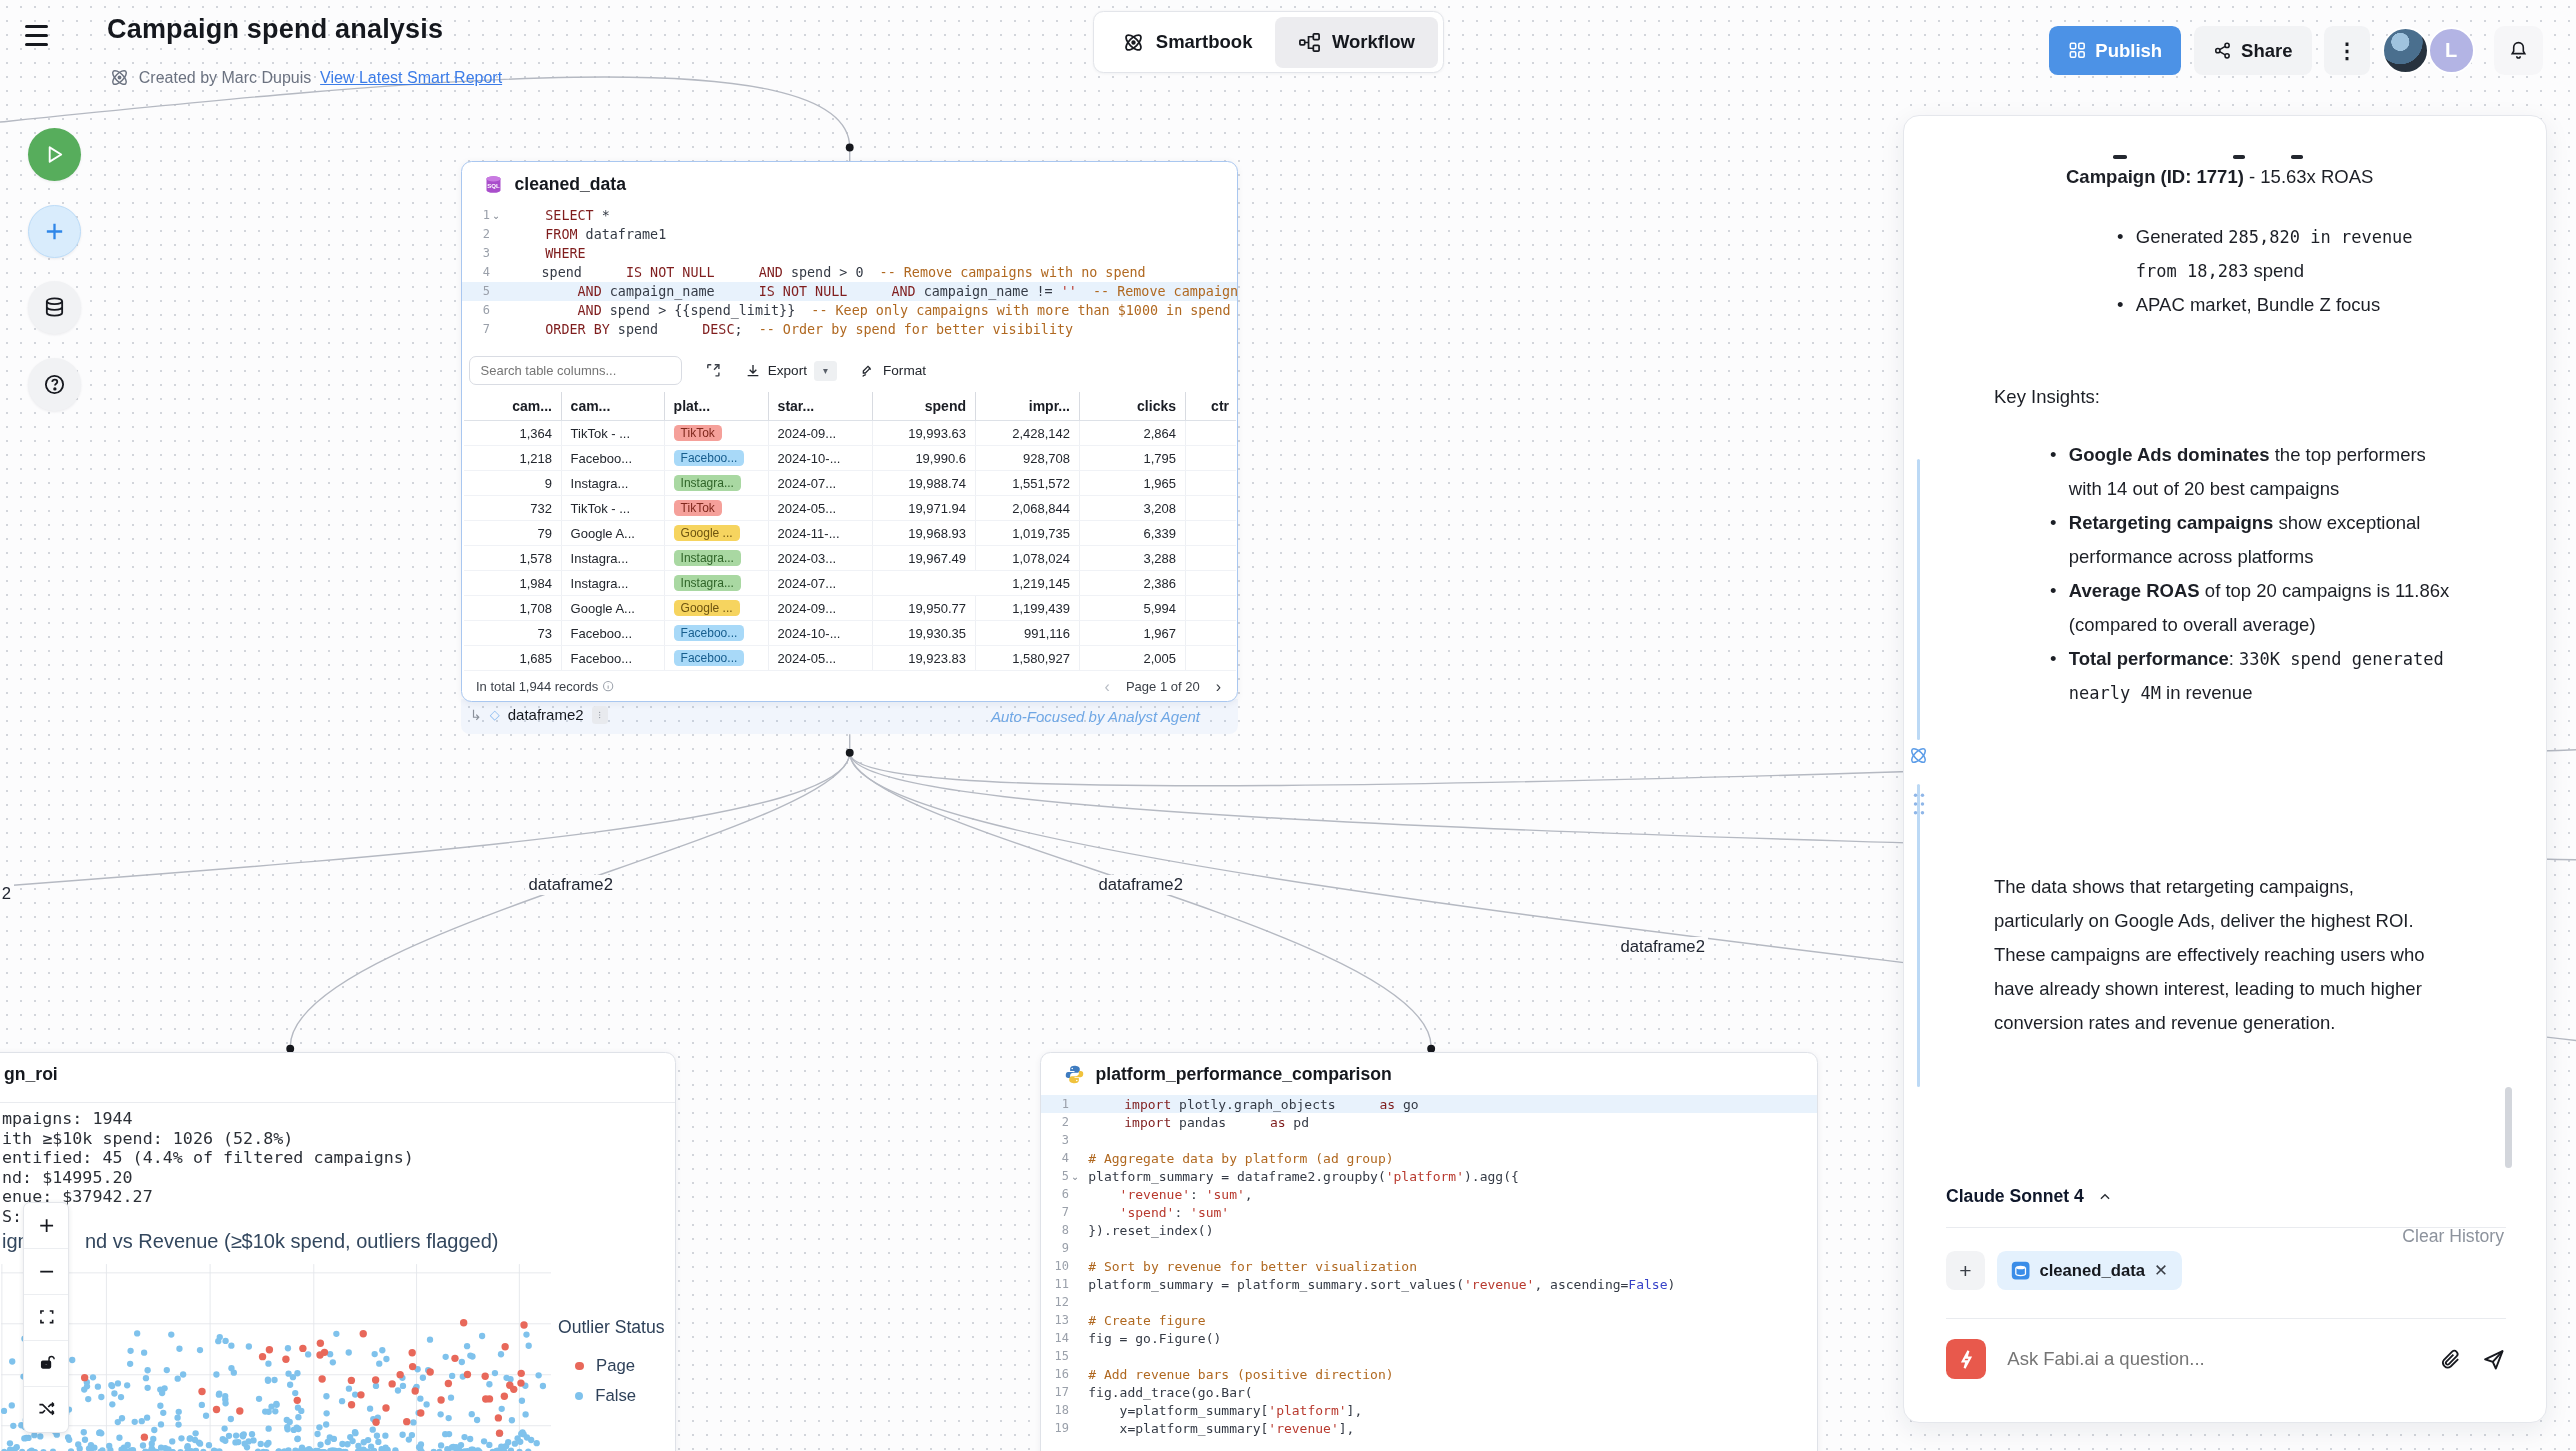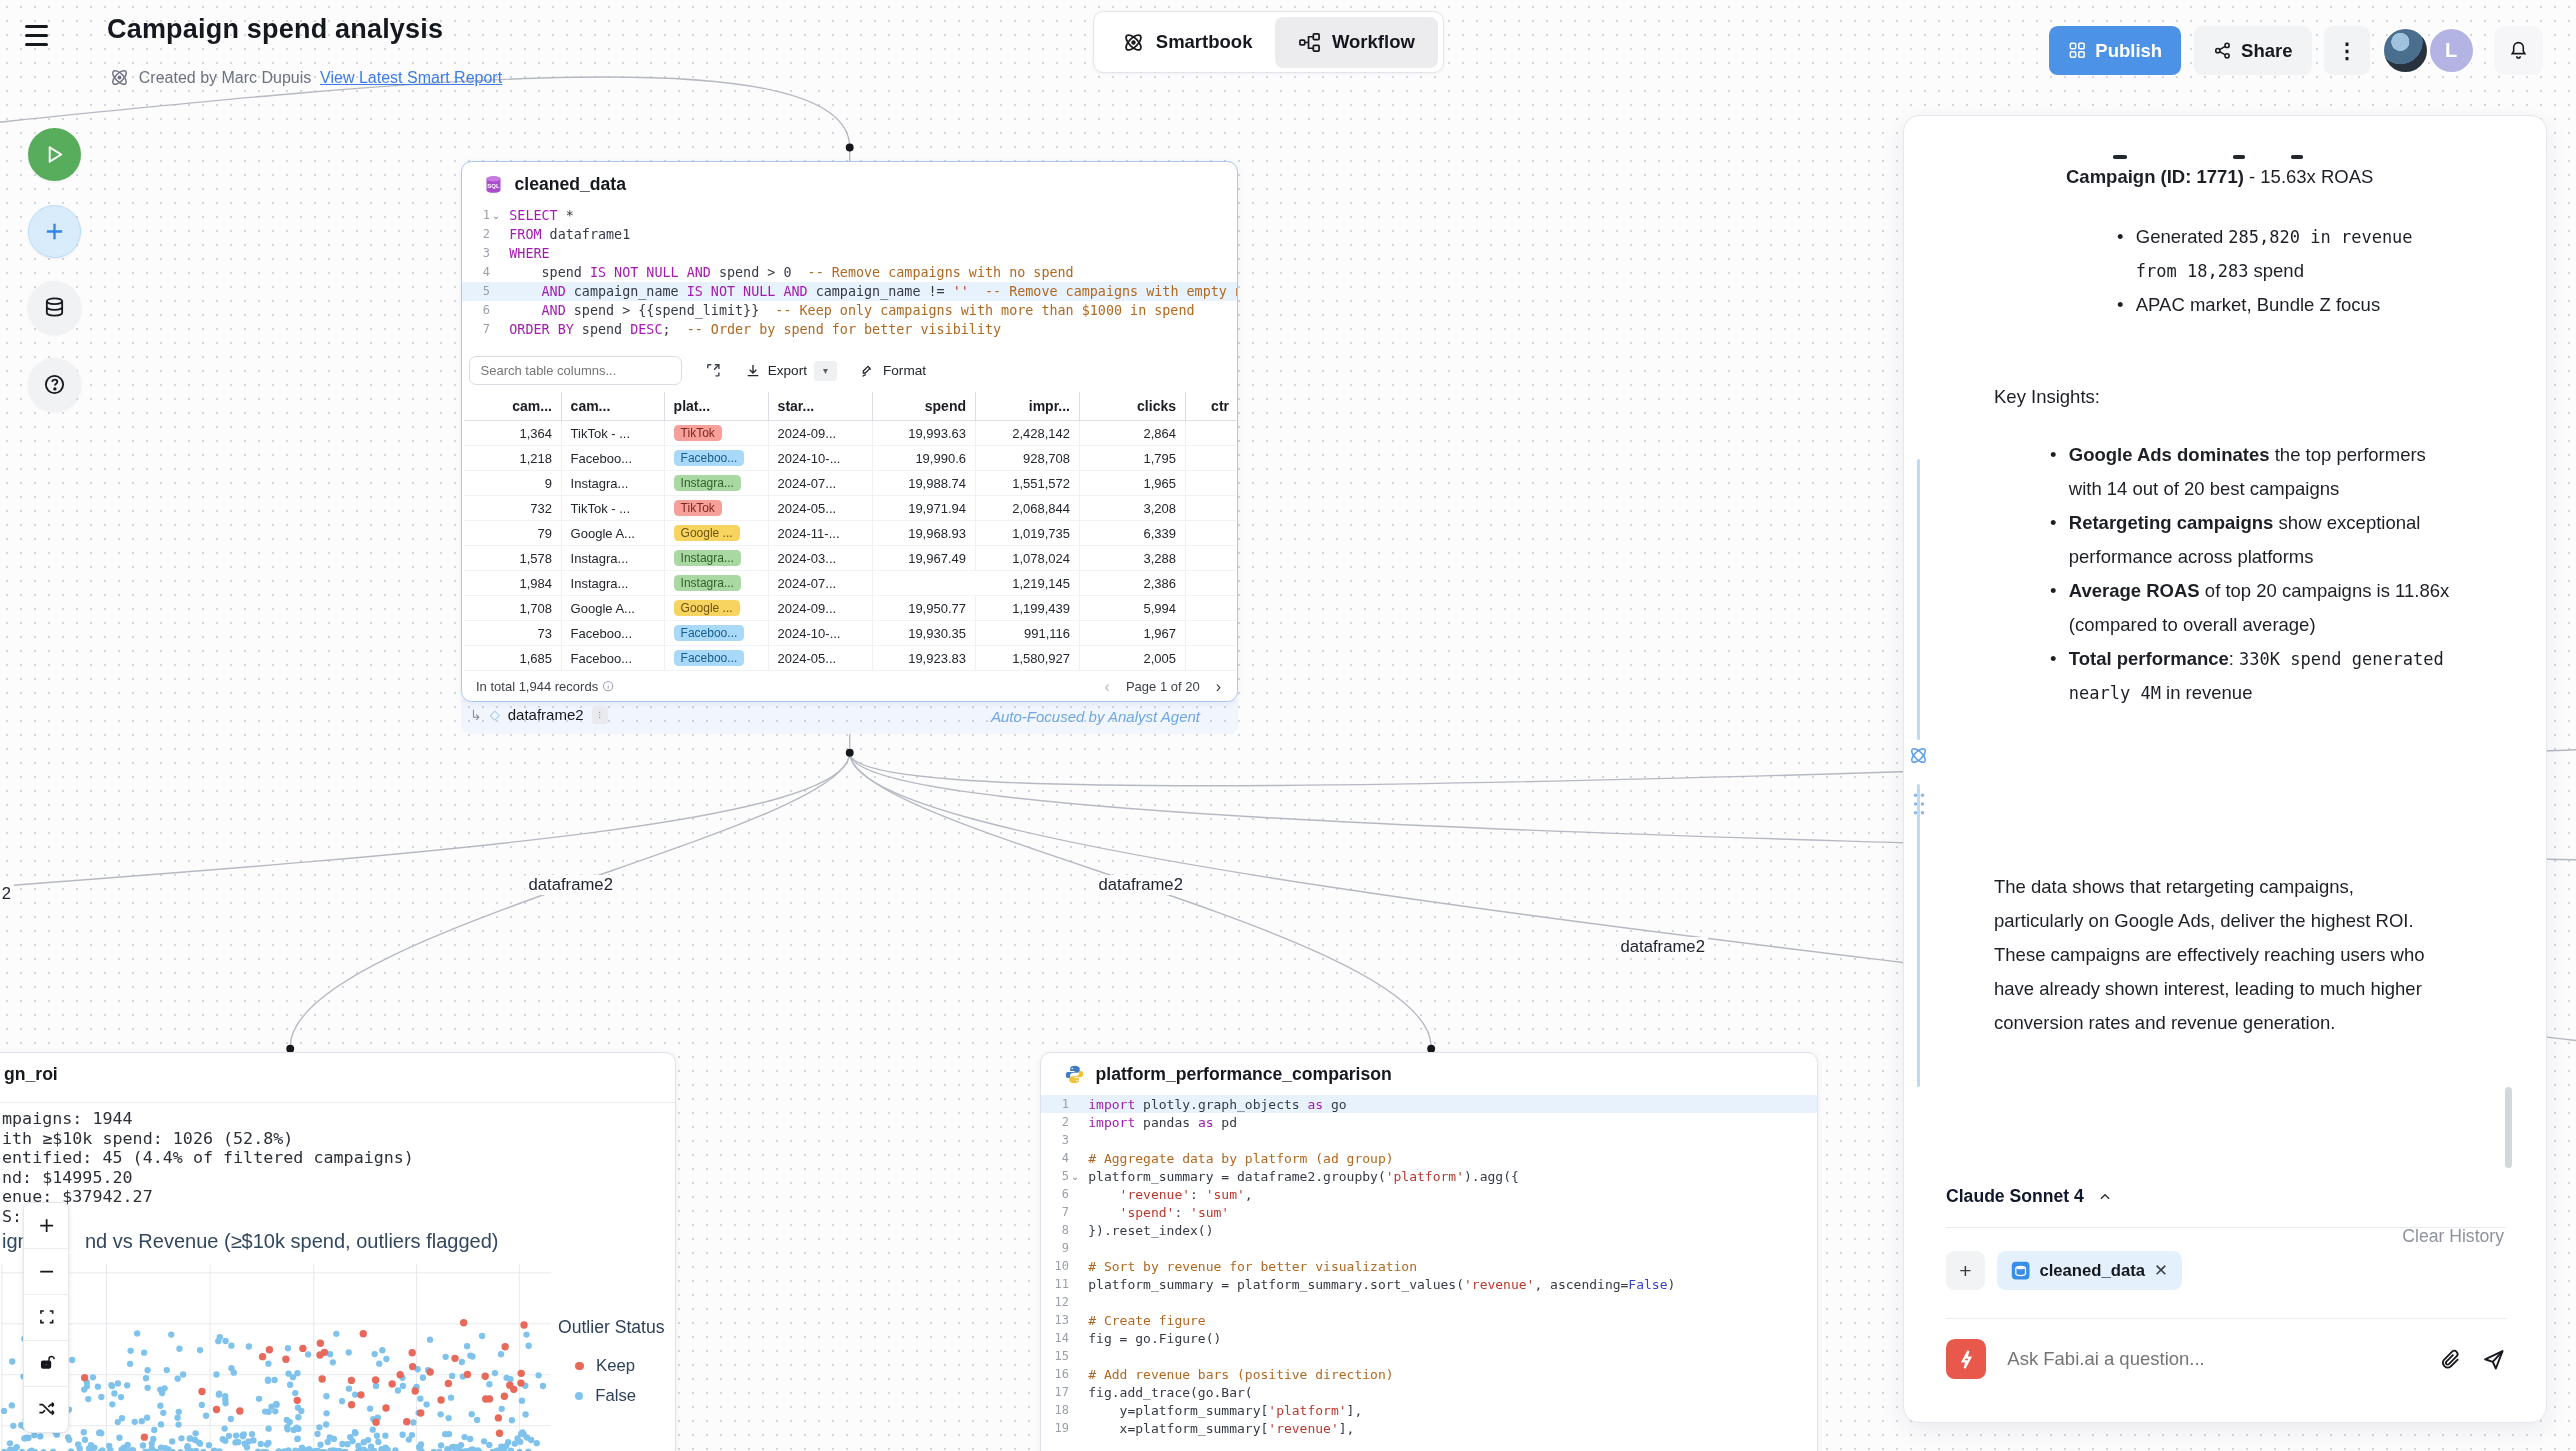--- a/index.html
+++ b/index.html
@@ -33,21 +33,21 @@
   
   .node{position:absolute;background:#fff;border:1.3px solid #dfe2e8;border-radius:10.5px;box-shadow:0 1.8px 7px rgba(25,35,60,.06);overflow:hidden;}
   .node-header{display:flex;align-items:center;gap:10.5px;font-size:17.6px;font-weight:700;}
   .code-row{display:flex;align-items:center;position:relative;padding-left:7px;}
   .code-row.hl{background:#e8f2fc;}
   .ln{width:21px;text-align:right;color:#9aa0aa;font-family:"DejaVu Sans Mono",monospace;font-size:12px;flex:none;}
   .fold{width:12.3px;text-align:center;color:#8a909a;font-size:9.7px;flex:none;}
   .src{margin:0 0 0 7px;font-family:"DejaVu Sans Mono",monospace;white-space:pre;}
   #sql-code .code-row{height:19px;} #sql-code .src{font-size:13.4px;}
   #py-code .code-row{height:18px;} #py-code .src{font-size:13px;}
-  .t-k{color:#a21caf;} .t-c{color:#b06820;} .t-s{color:#b8392e;} .t-b{color:#3742c8;} .t-p{color:#343a45;}
+  .t-k{color:#7f1d1d;margin-left:36px;} .t-c{color:#b06820;} .t-s{color:#b8392e;} .t-b{color:#3742c8;} .t-p{color:#343a45;}
   
   .cell{padding:0 8.8px;display:flex;align-items:center;border-right:0.9px solid #eef0f4;overflow:hidden;white-space:nowrap;flex:none;}
   .thead{display:flex;height:29px;border-bottom:1.3px solid #dde1e7;font-weight:700;font-size:14px;color:#1a1d24;}
   .thead .cell{border-right:0.9px solid #d8dbe1;}
   .trow{display:flex;height:25px;border-bottom:0.9px solid #f0f2f6;font-size:13px;color:#22262d;}
   .al-r{justify-content:flex-end;}
   .badge{padding:0.9px 7px;border-radius:4.4px;font-size:12px;font-weight:500;}
   .bg-tiktok{background:#f5a09a;color:#7f271c;} .bg-facebook{background:#a8d9f8;color:#175e8e;}
   .bg-instagram{background:#a9d8a2;color:#2f6428;} .bg-google{background:#f6d45f;color:#6e5410;}
   
@@ -883,21 +883,21 @@
           <circle cx="324.3" cy="108.3" r="4.2" fill="#e8685a"></circle>
           <circle cx="95.2" cy="129.3" r="4.2" fill="#e8685a"></circle>
           <circle cx="363.1" cy="103.5" r="4.2" fill="#e8685a"></circle>
           <circle cx="471.4" cy="144.5" r="4.2" fill="#e8685a"></circle>
           <circle cx="567.4" cy="192.5" r="4.2" fill="#e8685a"></circle>
         </g>
     </svg>
     <div class="abs" style="left:777px;top:264px;font-size:17.6px;color:#2e4159;font-weight:500;">Outlier Status</div>
     <div class="abs" style="left:794px;top:303px;display:flex;align-items:center;gap:12.3px;font-size:16.7px;color:#2e4159;">
       <span style="width:8.8px;height:8.8px;border-radius:50%;background:#e8685a;display:inline-block;"></span>
-      <span>Keep</span>
+      <span>Page</span>
     </div>
     <div class="abs" style="left:794px;top:333px;display:flex;align-items:center;gap:12.3px;font-size:16.7px;color:#2e4159;">
       <span style="width:8px;height:8px;border-radius:50%;background:#7fc2ec;display:inline-block;"></span>
       <span>False</span>
     </div>
   </div>
 
   <div class="abs" style="left:23px;top:1202px;width:46px;border:0.9px solid #e4e6ea;border-radius:7px;overflow:hidden;box-shadow:0 1.8px 5.3px rgba(25,35,60,.10);display:flex;flex-direction:column;gap:0.9px;background:#eceef1;">
     <div class="mini-cell">
         <svg width="19.3" height="19.3" viewBox="0 0 24 24" stroke="#17191f" stroke-width="2.2" fill="none">

